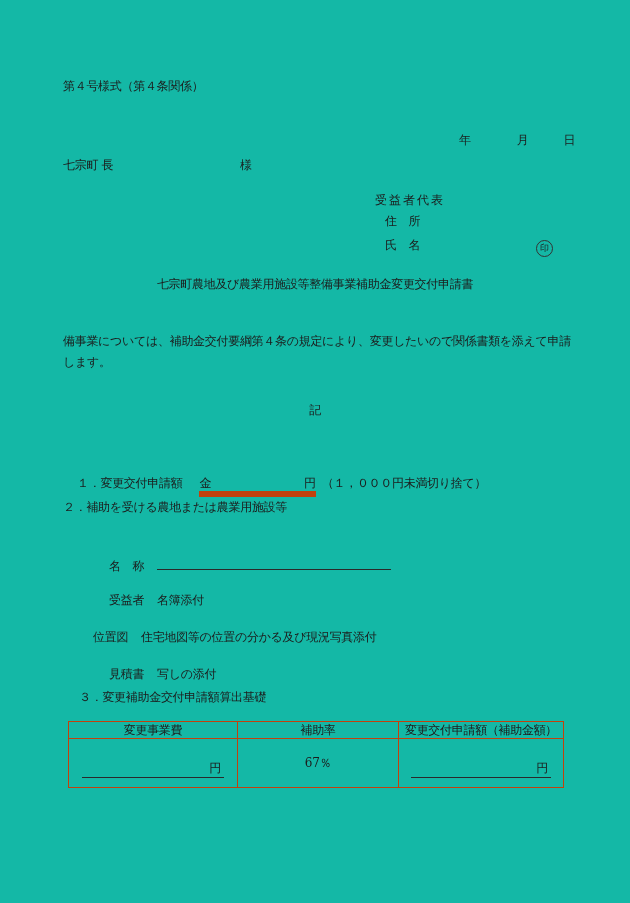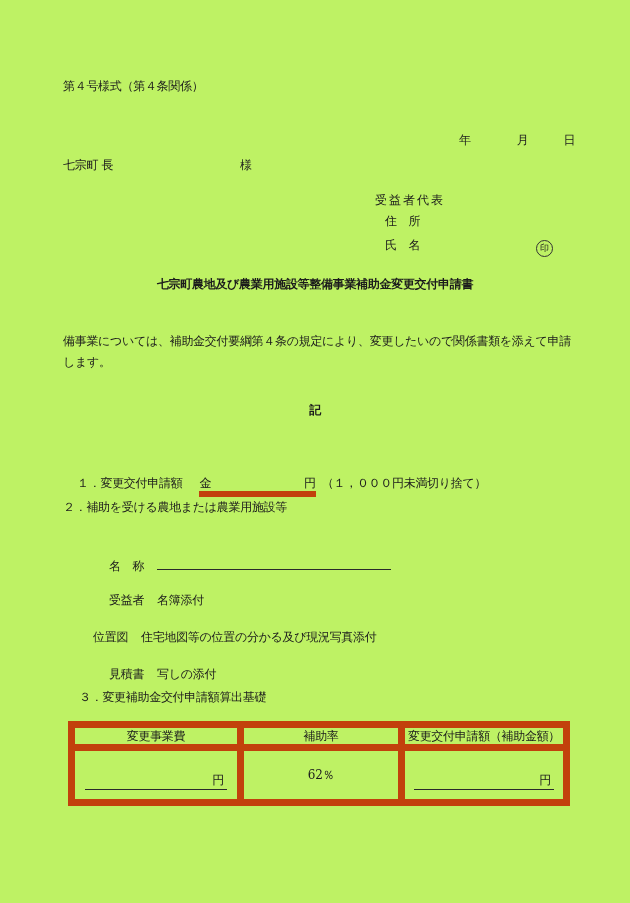--- a/index.html
+++ b/index.html
@@ -1,28 +1,28 @@
 <!DOCTYPE html>
 <html><head>
 <meta charset="utf-8">
 <style>
   html, body { margin: 0; padding: 0; background: #ffffff; }
   .page {
     position: relative;
     width: 630px;
     height: 903px;
-    background: #bef264;
+    background: #14b8a6;
     font-family: "DejaVu Serif", "Liberation Serif", serif;
     font-size: 12px;
     letter-spacing: -0.3px;
     color: #1c1c1c;
     overflow: hidden;
   }
   .abs { position: absolute; white-space: pre; line-height: 15px; }
-  .centered { left: 0; width: 630px; text-align: center; font-weight: bold; }
+  .centered { left: 0; width: 630px; text-align: center; }
   .spacer { display: inline-block; }
   .fill-line {
     display: inline-block;
     border-bottom: 6px solid #c2410c;
     white-space: pre;
   }
   .blank {
     display: inline-block;
     border-bottom: 1px solid #2a2a2a;
     height: 13px;
@@ -42,21 +42,21 @@
     position: absolute;
     left: 68px; top: 721px;
     width: 495px;
     border-collapse: collapse;
     table-layout: fixed;
     font-size: 12px;
     letter-spacing: -0.3px;
     color: #1c1c1c;
   }
   table.calc th, table.calc td {
-    border: 7px solid #c2410c;
+    border: 1px solid #c2410c;
     font-weight: normal;
     padding: 0;
     text-align: center;
   }
   table.calc th { height: 16px; line-height: 15px; }
   table.calc td { height: 48px; vertical-align: middle; }
   .amount {
     border-bottom: 1px solid #2a2a2a;
     text-align: right;
     height: 17px;
@@ -124,21 +124,21 @@
     <tbody>
         <tr>
       <th>変更事業費</th>
       <th>補助率</th>
       <th>変更交付申請額（補助金額）</th>
     </tr>
     <tr>
       <td>
         <div class="amount" style="width:139px">円</div>
       </td>
-      <td>62％</td>
+      <td>67％</td>
       <td>
         <div class="amount" style="width:137px">円</div>
       </td>
     </tr>
   </tbody>
     </table>
 
 </div>
 
 </body></html>

